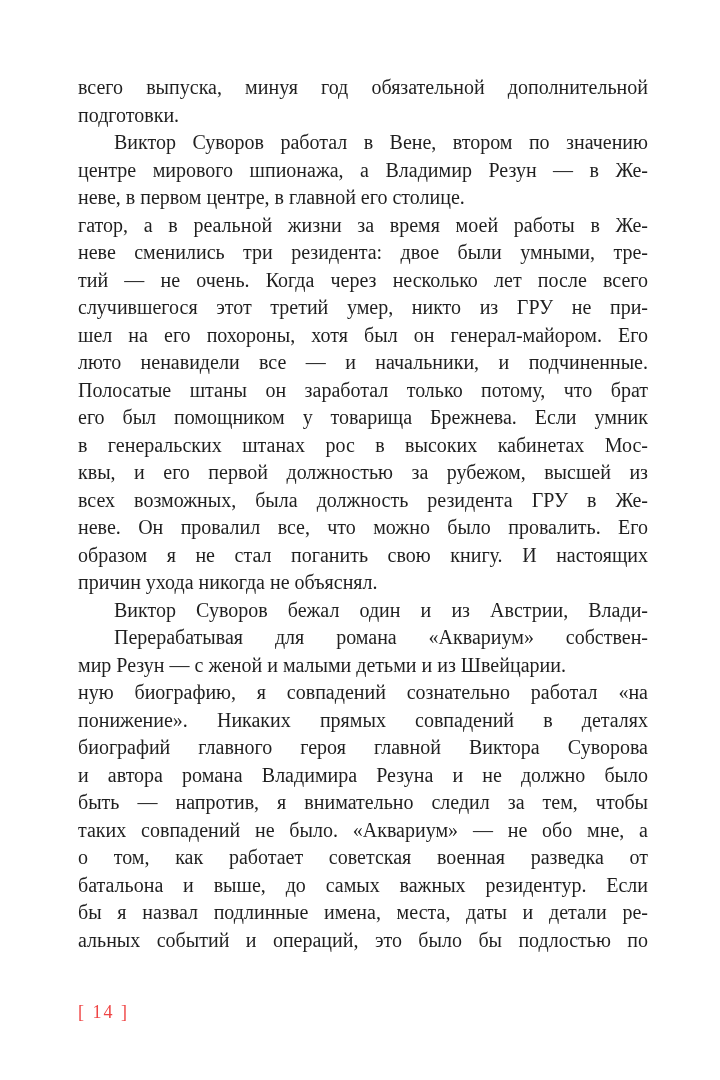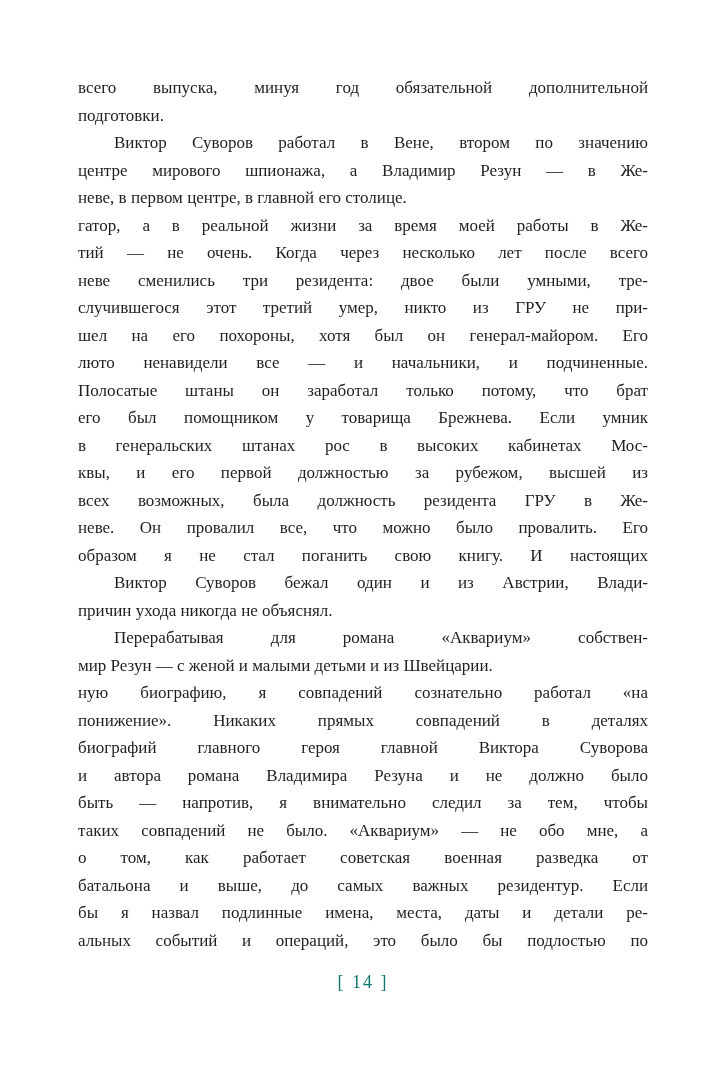--- a/index.html
+++ b/index.html
@@ -16,70 +16,69 @@
     font-family: "Liberation Serif", "DejaVu Serif", serif;
     color: #1f1f1f;
   }
   .text-block {
     position: absolute;
     left: 78px;
     top: 74px;
     width: 570px;
   }
   .line {
-    font-size: 17px;
+    font-size: 20px;
     line-height: 27.5px;
     text-align: justify;
     text-align-last: left;
     white-space: normal;
   }
   .line.fill {
     text-align-last: justify;
   }
   .line.indent {
     padding-left: 36px;
   }
   .it {
   }
   .folio {
     position: absolute;
     left: 78px;
     width: 570px;
-    top: 972px;
-    text-align: center;
+    top: 1002px;
     font-size: 18px;
     letter-spacing: 2px;
-    color: #0f766e;
+    color: #ef4444;
   }
 </style>
 </head>
 <body>
 
 <div class="page">
   <div class="text-block">
       <div class="line fill"><span>всего выпуска, минуя год обязательной дополнительной</span></div>
       <div class="line"><span>подготовки.</span></div>
       <div class="line fill indent"><span>Виктор Суворов работал в Вене, втором по значению</span></div>
       <div class="line fill"><span>центре мирового шпионажа, а Владимир Резун — в Же-</span></div>
       <div class="line"><span>неве, в первом центре, в главной его столице.</span></div>
       <div class="line fill"><span>гатор, а в реальной жизни за время моей работы в Же-</span></div>
+      <div class="line fill"><span>неве сменились три резидента: двое были умными, тре-</span></div>
       <div class="line fill"><span>тий — не очень. Когда через несколько лет после всего</span></div>
-      <div class="line fill"><span>неве сменились три резидента: двое были умными, тре-</span></div>
       <div class="line fill"><span>случившегося этот третий умер, никто из ГРУ не при-</span></div>
       <div class="line fill"><span>шел на его похороны, хотя был он генерал-майором. Его</span></div>
       <div class="line fill"><span>люто ненавидели все — и начальники, и подчиненные.</span></div>
       <div class="line fill"><span>Полосатые штаны он заработал только потому, что брат</span></div>
       <div class="line fill"><span>его был помощником у товарища Брежнева. Если умник</span></div>
       <div class="line fill"><span>в генеральских штанах рос в высоких кабинетах Мос-</span></div>
       <div class="line fill"><span>квы, и его первой должностью за рубежом, высшей из</span></div>
       <div class="line fill"><span>всех возможных, была должность резидента ГРУ в Же-</span></div>
       <div class="line fill"><span>неве. Он провалил все, что можно было провалить. Его</span></div>
       <div class="line fill"><span>образом я не стал поганить свою книгу. И настоящих</span></div>
+      <div class="line"><span>причин ухода никогда не объяснял.</span></div>
       <div class="line fill indent"><span>Виктор Суворов бежал один и из Австрии, Влади-</span></div>
-      <div class="line"><span>причин ухода никогда не объяснял.</span></div>
       <div class="line fill indent"><span>Перерабатывая для романа «Аквариум» собствен-</span></div>
       <div class="line"><span>мир Резун — с женой и малыми детьми и из Швейцарии.</span></div>
       <div class="line fill"><span>ную биографию, я совпадений сознательно работал «на</span></div>
       <div class="line fill"><span>понижение». Никаких прямых совпадений в деталях</span></div>
       <div class="line fill"><span>биографий главного героя главной Виктора Суворова</span></div>
       <div class="line fill"><span>и автора романа Владимира Резуна и не должно было</span></div>
       <div class="line fill"><span>быть — напротив, я внимательно следил за тем, чтобы</span></div>
       <div class="line fill"><span>таких совпадений не было. </span><span class="it">«Аквариум» — не обо мне, а</span></div>
       <div class="line fill"><span class="it">о том, как работает советская военная разведка от</span></div>
       <div class="line fill"><span class="it">батальона и выше, до самых важных резидентур.</span><span> Если</span></div>

